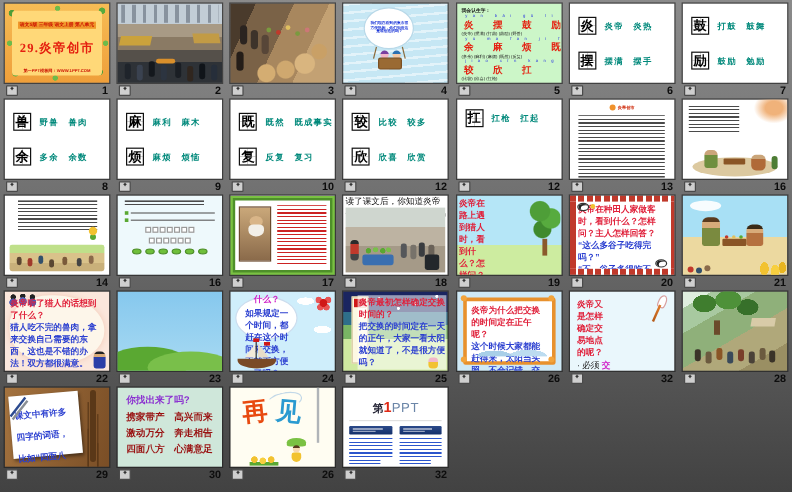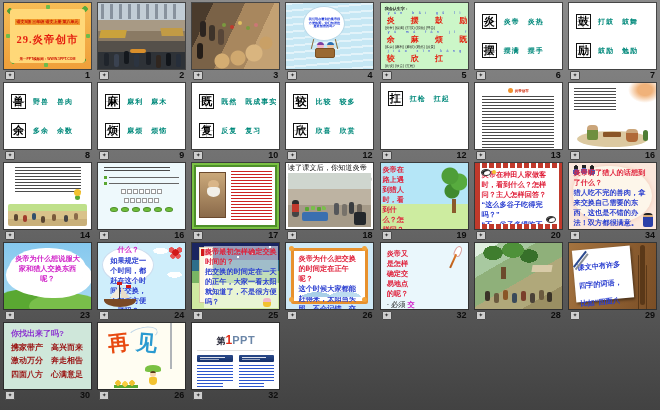--- a/index.html
+++ b/index.html
@@ -244,21 +244,21 @@
 .s31 .gh{position:absolute;top:6px;left:5px;width:6px;height:6px;border-radius:50%;background:linear-gradient(#5a3a1e 40%,#f7d7b0 40%)}
 .s31 .gb{position:absolute;top:12px;left:4px;width:8px;height:8px;background:#f2c230;border-radius:2px 2px 4px 4px}
 .s31 .flw{position:absolute;left:16px;bottom:1px;width:24px;height:9px;background:
  radial-gradient(circle at 4px 4px,#f2c230 2.5px,#0000 3px),radial-gradient(circle at 11px 5px,#f7cf3f 2.5px,#0000 3px),
  radial-gradient(circle at 18px 4px,#f2c230 2.5px,#0000 3px),linear-gradient(#0000 70%,#5aa832 70%)}
 
 .s32{background:#fff;padding:4px 5px}
 .s32 .lg{text-align:center;margin-top:3px;border-bottom:1px solid #e0e0e0;padding-bottom:2px}
 .s32 .l1{font-weight:bold;font-size:9px;color:#223}
 .s32 .l2{font-weight:bold;font-size:12px;color:#e02a16}
-.s32 .l3{font-weight:bold;font-size:11px;color:#6b86a8;letter-spacing:.5px}
+.s32 .l3{font-weight:normal;font-size:11px;color:#6b86a8;letter-spacing:.5px}
 .s32 .cols{display:flex;gap:6px;margin-top:4px}
 .s32 .col{flex:1}
 .s32 .ban{height:7px;background:linear-gradient(#2b4a8a,#14306b);border-radius:1px;position:relative}
 .s32 .ban::before{content:"";position:absolute;left:3px;top:2px;right:8px;height:1px;background:rgba(255,255,255,.85)}
 .s32 .ban::after{content:"";position:absolute;left:3px;top:4px;right:14px;height:1px;background:rgba(255,255,255,.55)}
 .s32 .bls{margin-top:3px;height:16px}
 .s32 .bls2{margin-top:2px;height:9px;width:72%}
 </style>
 </head>
 <body>
@@ -606,44 +606,55 @@
         <div class="qblue">“这么多谷子吃得完吗？”</div>
         <div class="qblue">“不，谷子多得吃不完，一遇上连阴雨的天气，好多谷子都发霉了。”</div>
       </div>
     </div>
     <div class="strip">
       <span class="tico">✦</span>
       <span class="num">20</span>
     </div>
   </div>
 
+  <div class="cell">
+    <div class="thumb s21">
+      <div class="cl"></div>
+      <div class="p1"></div>
+      <div class="p2"></div>
+      <div class="tb"></div>
+      <div class="corn"></div>
+      <div class="pots"></div>
+    </div>
+    <div class="strip">
+      <span class="tico">✦</span>
+      <span class="num">21</span>
+    </div>
+  </div>
 
   <div class="cell">
     <div class="thumb s22">
       <div class="cl"></div>
       <div class="g1"></div>
       <div class="g2"></div>
       <div class="tx z45">
         <div class="qred">炎帝听了猎人的话想到了什么？</div>
         <div class="qblue">猎人吃不完的兽肉，拿来交换自己需要的东西，这也是不错的办法！双方都很满意。</div>
       </div>
     </div>
     <div class="strip">
       <span class="tico">✦</span>
-      <span class="num">34</span>
+      <span class="num">22</span>
     </div>
   </div>
 
   <div class="cell">
     <div class="thumb s23">
       <div class="h1"></div>
       <div class="h2"></div>
-      <div class="cl">
-        <span class="qmag z45">炎帝为什么想说服大家和猎人交换东西呢？</span>
-      </div>
     </div>
     <div class="strip">
       <span class="tico">✦</span>
       <span class="num">23</span>
     </div>
   </div>
 
   <div class="cell">
     <div class="thumb s24">
       <div class="bb">

